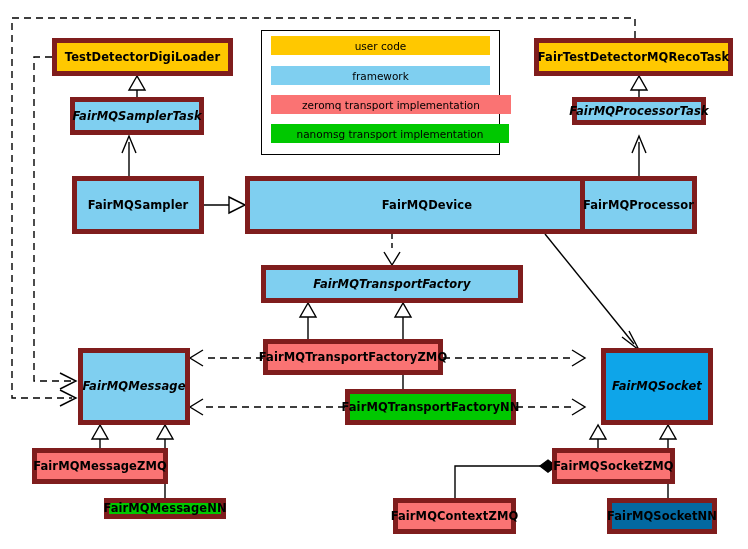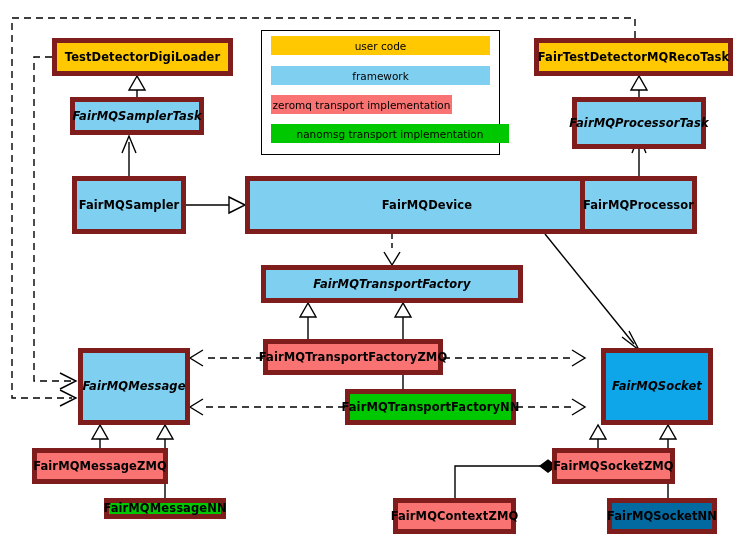--- a/index.html
+++ b/index.html
@@ -170,36 +170,36 @@
   </svg>
 
   <div class="legend-box" style="left:261px; top:30px; width:239px; height:125px;"></div>
 
   <div class="legend-swatch" style="left:271px; top:36px; width:219px; height:19px; background:#FFC800;justify-content:center;">
     <span>user code</span>
   </div>
   <div class="legend-swatch" style="left:271px; top:66px; width:219px; height:19px; background:#7FCFF0;">
     <span>framework</span>
   </div>
-  <div class="legend-swatch" style="left:271px; top:95px; width:181px; height:19px; background:#FA7373;">
+  <div class="legend-swatch" style="left:271px; top:95px; width:240px; height:19px; background:#FA7373;">
     <span>zeromq transport implementation</span>
   </div>
   <div class="legend-swatch" style="left:271px; top:124px; width:238px; height:19px; background:#00C800;">
     <span>nanomsg transport implementation</span>
   </div>
 
   <div class="node" style="left:52px; top:38px; width:181px; height:38px; background:#FFC800;">TestDetectorDigiLoader</div>
 
   <div class="node" style="left:534px; top:38px; width:199px; height:38px; background:#FFC800;">FairTestDetectorMQRecoTask</div>
 
   <div class="node abstract" style="left:70px; top:97px; width:134px; height:38px; background:#7FCFF0;">FairMQSamplerTask</div>
 
-  <div class="node abstract" style="left:572px; top:97px; width:134px; height:52px; background:#7FCFF0;">FairMQProcessorTask</div>
-
-  <div class="node" style="left:72px; top:176px; width:114px; height:58px; background:#7FCFF0;">FairMQSampler</div>
+  <div class="node abstract" style="left:572px; top:97px; width:134px; height:28px; background:#7FCFF0;">FairMQProcessorTask</div>
+
+  <div class="node" style="left:72px; top:176px; width:132px; height:58px; background:#7FCFF0;">FairMQSampler</div>
 
   <div class="node" style="left:245px; top:176px; width:364px; height:58px; background:#7FCFF0;">FairMQDevice</div>
 
   <div class="node" style="left:580px; top:176px; width:117px; height:58px; background:#7FCFF0;">FairMQProcessor</div>
 
   <div class="node abstract" style="left:261px; top:265px; width:262px; height:38px; background:#7FCFF0;">FairMQTransportFactory</div>
 
   <div class="node" style="left:263px; top:339px; width:180px; height:36px; background:#FA7373;">FairMQTransportFactoryZMQ</div>
 
   <div class="node" style="left:345px; top:389px; width:171px; height:36px; background:#00C800;">FairMQTransportFactoryNN</div>

